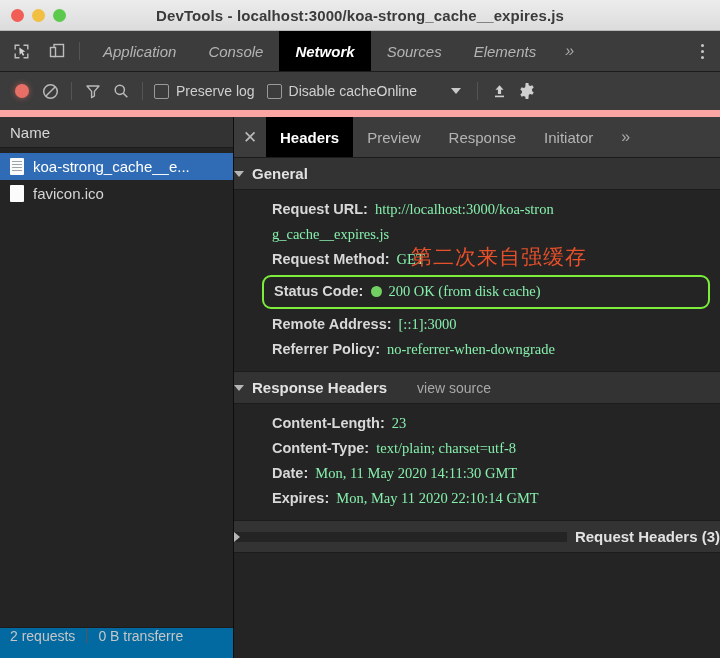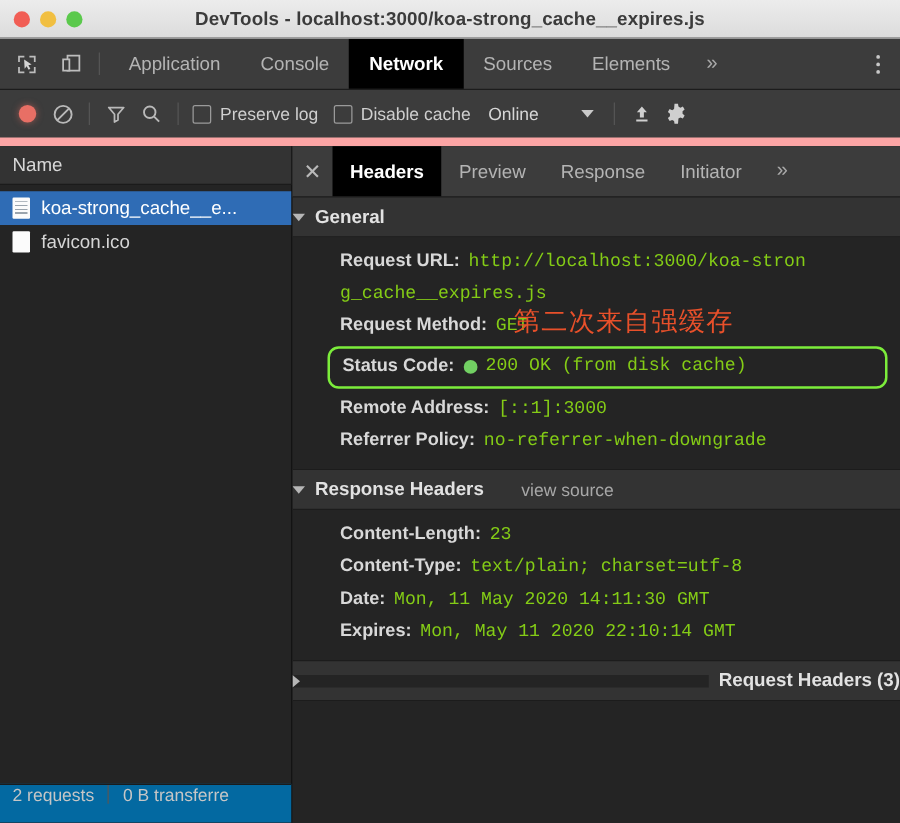--- a/index.html
+++ b/index.html
@@ -77,20 +77,21 @@
   .vsep {
     width: 1px; height: 18px;
     background: #545454;
     margin: 0 7px;
   }
   .maintabs {
     display: flex;
     align-items: stretch;
     height: 40px;
     flex: 1;
+    font-style: italic;
   }
   .mtab {
     display: flex;
     align-items: center;
     padding: 0 16px;
     font-size: 15px;
     color: #b4b4b4;
     height: 40px;
   }
   .mtab.active {
@@ -137,21 +138,20 @@
   .cb {
     width: 13px; height: 13px;
     border: 1px solid #9a9a9a;
     border-radius: 2px;
     background: #3c3c3c;
     display: inline-block;
   }
   .throttle {
     display: flex; align-items: center;
     font-size: 14px; color: #d6d6d6;
-    margin-left: 14px;
     gap: 34px;
   }
   .caret-dn {
     width: 0; height: 0;
     border-left: 5px solid transparent;
     border-right: 5px solid transparent;
     border-top: 6px solid #c9c9c9;
   }
 
   
@@ -299,22 +299,22 @@
     font-size: 14.5px;
     flex-wrap: wrap;
   }
   .hkey {
     font-family: "Liberation Sans", sans-serif;
     font-weight: 700;
     color: #d8d8d8;
     white-space: nowrap;
   }
   .hval {
-    font-family: Liberation Mono, monospace;
-    color: #84cc16;
+    font-family: Liberation Serif, serif;
+    color: #86efac;
     margin-left: 7px;
     word-break: break-all;
   }
 
   
   .statusrow {
     position: relative;
     margin: 3px 10px 3px 28px;
     padding: 2px 10px 3px 10px;
     border: 2px solid #7ced3b;

